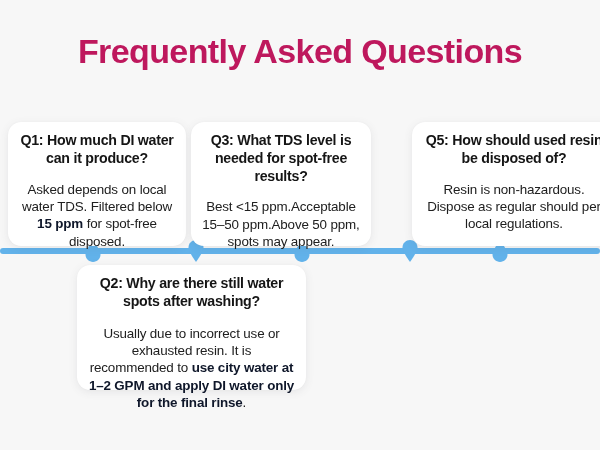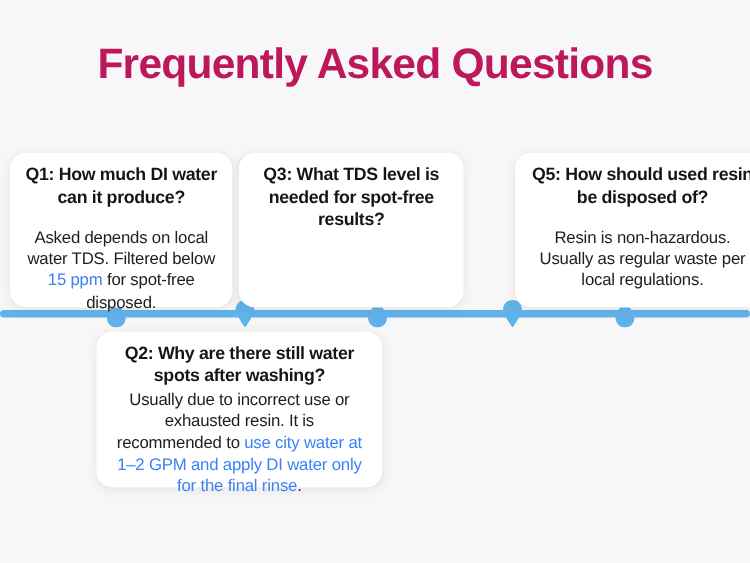--- a/index.html
+++ b/index.html
@@ -81,34 +81,34 @@
   .card-a {
     margin-top: 13px;
     font-size: 13.4px;
     font-weight: 400;
     color: #202020;
     line-height: 1.3;
     letter-spacing: -0.15px;
   }
 
   .hl {
-    color: #3b82f6;
-    font-weight: 400;
+    color: #0f172a;
+    font-weight: 700;
   }
 
   
   #card-q1 { left: 8px;   top: 122px; width: 178px; height: 124px; }
   #card-q3 { left: 191px; top: 122px; width: 180px; height: 124px; }
   #card-q5 { left: 412px; top: 122px; width: 204px; height: 124px; }
 
   #card-q2 { left: 77px;  top: 265px; width: 229px; height: 125px; }
   #card-q4 { left: 325px; top: 265px; width: 176px; height: 90px;  }
 
   #card-q2 .card-q { font-size: 14.2px; }
-  #card-q2 .card-a { margin-top: 0; }
+  #card-q2 .card-a { margin-top: 14px; }
   #card-q4 .card-a { margin-top: 14px; }
 </style>
 </head>
 <body>
 
 <div id="page-root">
 
   <div class="page-title">Frequently Asked Questions</div>
 
   <div class="timeline-line"></div>
@@ -139,25 +139,26 @@
     </svg>
   </div>
 
   <div class="card" id="card-q1">
     <div class="card-q">Q1: How much DI water can it produce?</div>
     <div class="card-a"><span>Asked depends on local water TDS. Filtered below </span><span class="hl">15 ppm</span><span> for spot-free disposed.</span></div>
   </div>
 
   <div class="card" id="card-q3">
     <div class="card-q">Q3: What TDS level is needed for spot-free results?</div>
+    <div class="card-a"><span>Best &lt;15 ppm.Acceptable 15–50 ppm.Above 50 ppm, spots may appear.</span><span class="hl"></span><span></span></div>
   </div>
 
   <div class="card" id="card-q5">
     <div class="card-q">Q5: How should used resin be disposed of?</div>
-    <div class="card-a"><span>Resin is non-hazardous. Usually as regular waste per local regulations.</span><span class="hl"></span><span></span></div>
+    <div class="card-a"><span>Resin is non-hazardous. Dispose as regular should per local regulations.</span><span class="hl"></span><span></span></div>
   </div>
 
   <div class="card" id="card-q2">
     <div class="card-q">Q2: Why are there still water spots after washing?</div>
     <div class="card-a"><span>Usually due to incorrect use or exhausted resin. It is recommended to </span><span class="hl">use city water at 1–2 GPM and apply DI water only for the final rinse</span><span>.</span></div>
   </div>
 
 
 </div>
 

